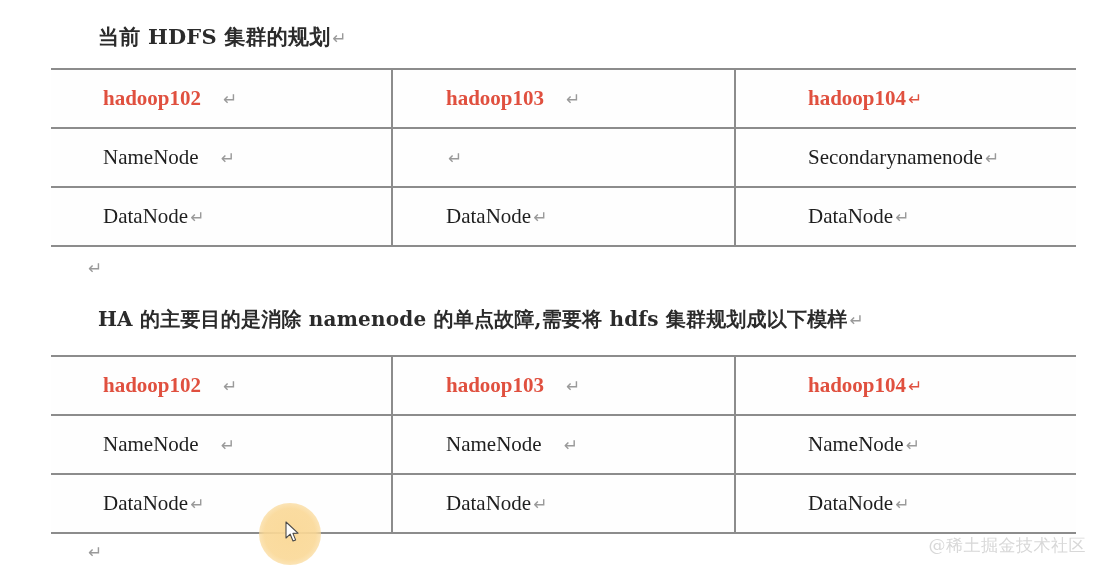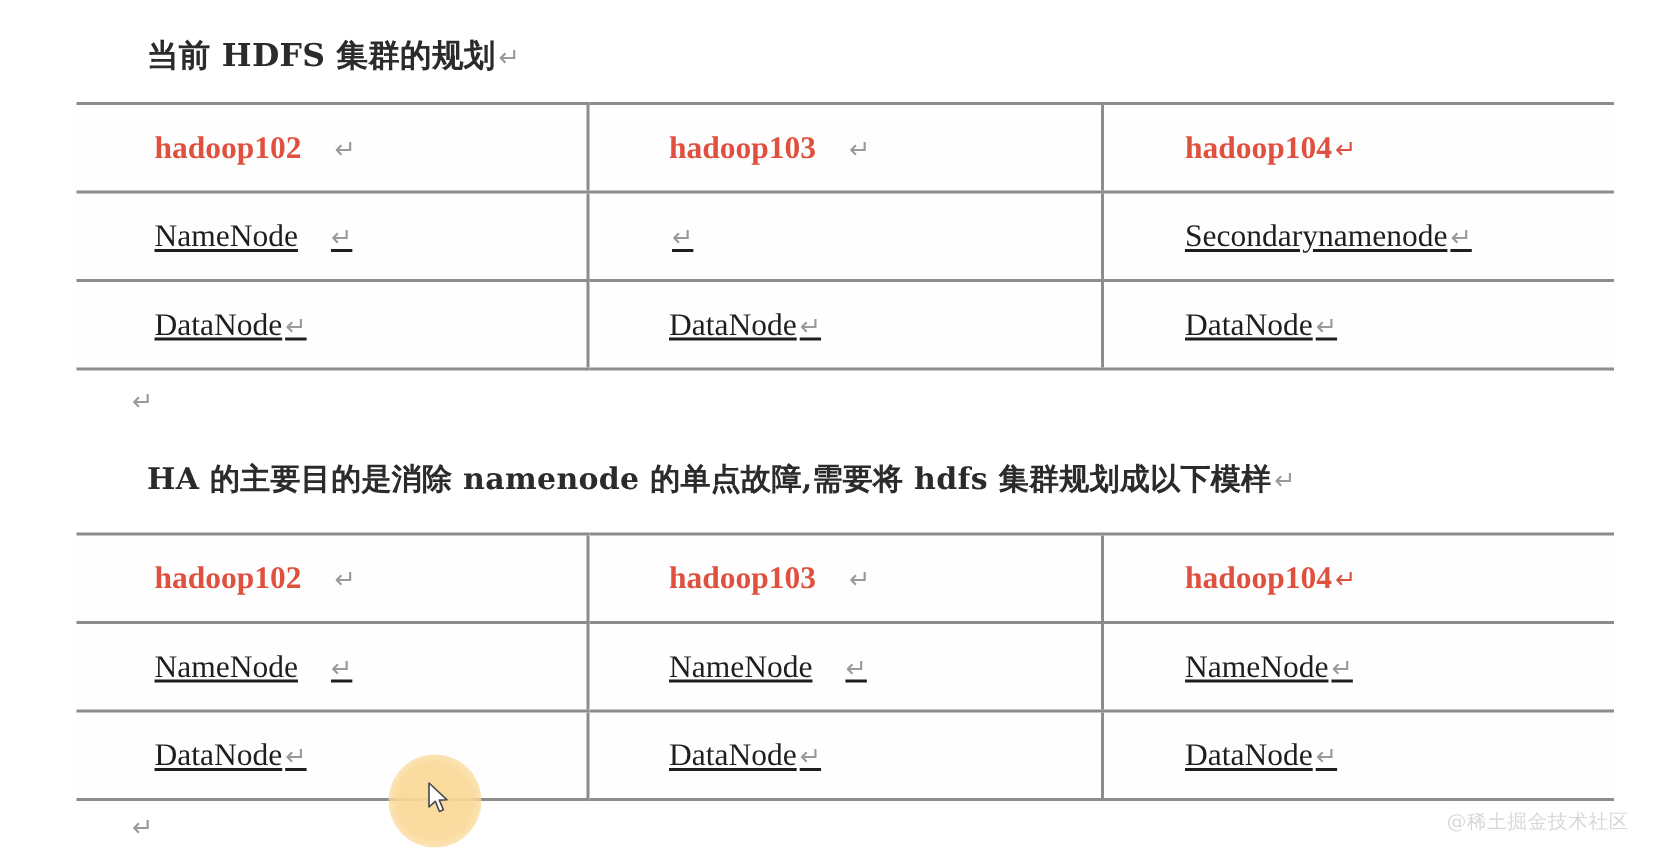--- a/index.html
+++ b/index.html
@@ -81,23 +81,23 @@
     border-left: 2px solid #8c8c8c;
     font-size: 21px;
     white-space: nowrap;
     background: #fefefe;
   }
   .doc-table tr td:first-child {
     border-left: none;
     padding-left: 52px;
   }
   .doc-table tr td:nth-child(2) { padding-left: 53px; }
-  .doc-table tr td:nth-child(3) { padding-left: 54px; }
-
-  .doc-table tr:not(:first-child) td { border-top: none; text-decoration: underline; }
+  .doc-table tr td:nth-child(3) { padding-left: 72px; }
+
+  .doc-table tr:not(:first-child) td { border-top: none; }
 
   td.host {
     color: #e0503f;
     font-weight: 600;
   }
   td.role { color: #1e1e1e; }
 
   
   .cursor-halo {
     position: absolute;
@@ -120,21 +120,21 @@
     width: 16px;
     height: 22px;
     pointer-events: none;
   }
 
   
   .watermark {
     position: absolute;
     right: 18px;
     bottom: 12px;
-    font-size: 13px;
+    font-size: 17px;
     color: #d8d8d8;
     font-family: "DejaVu Serif", "Liberation Serif", serif;
     letter-spacing: .5px;
     user-select: none;
   }
 </style>
 </head>
 <body>
 
 <div class="page">

